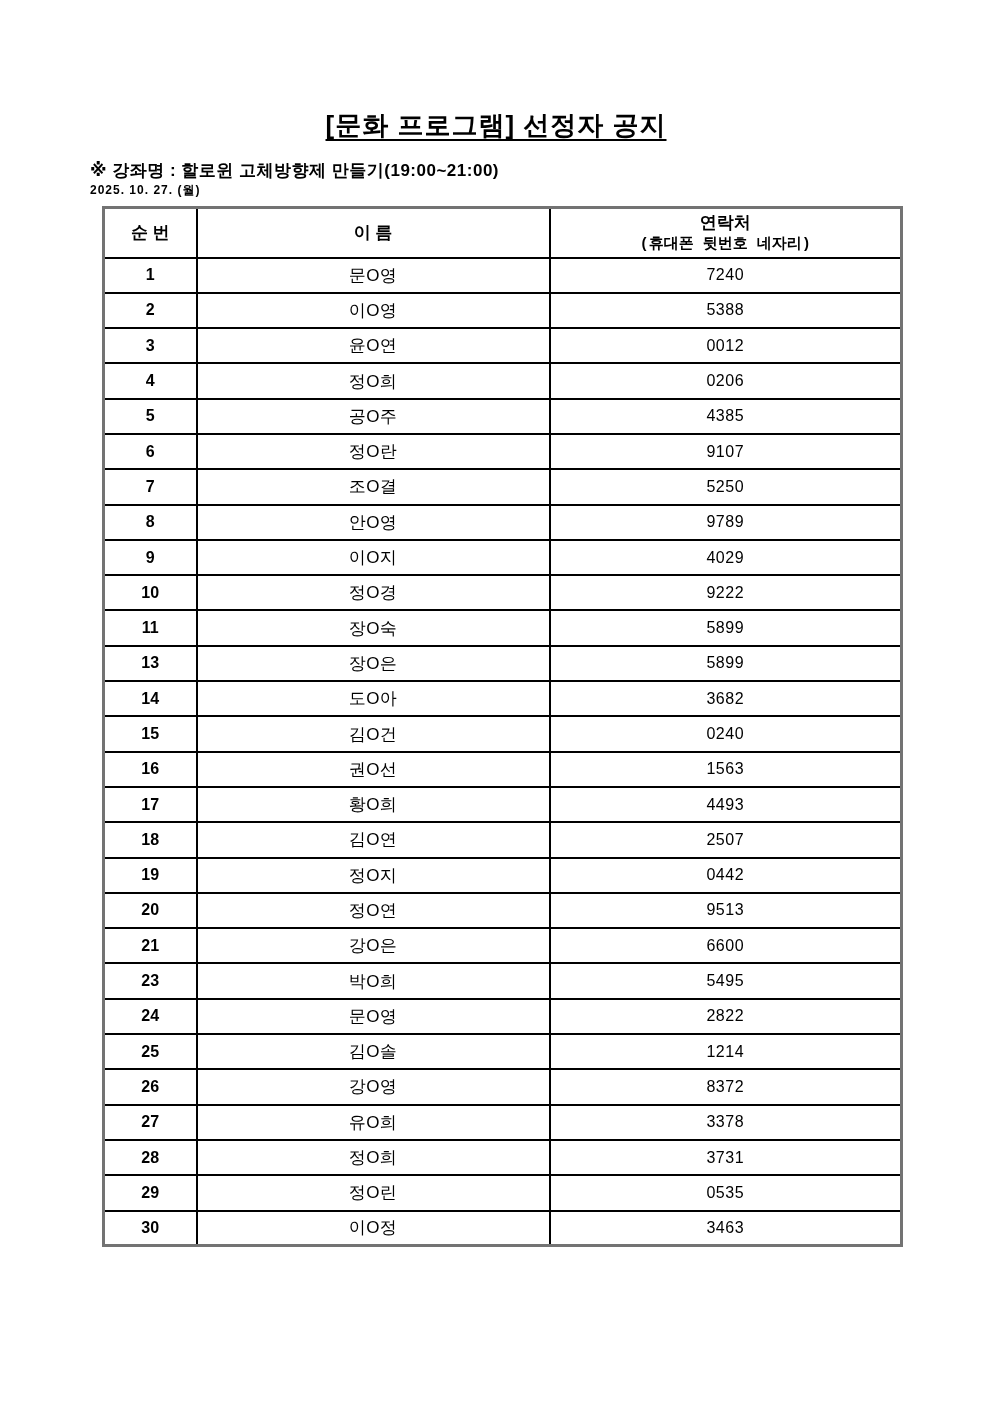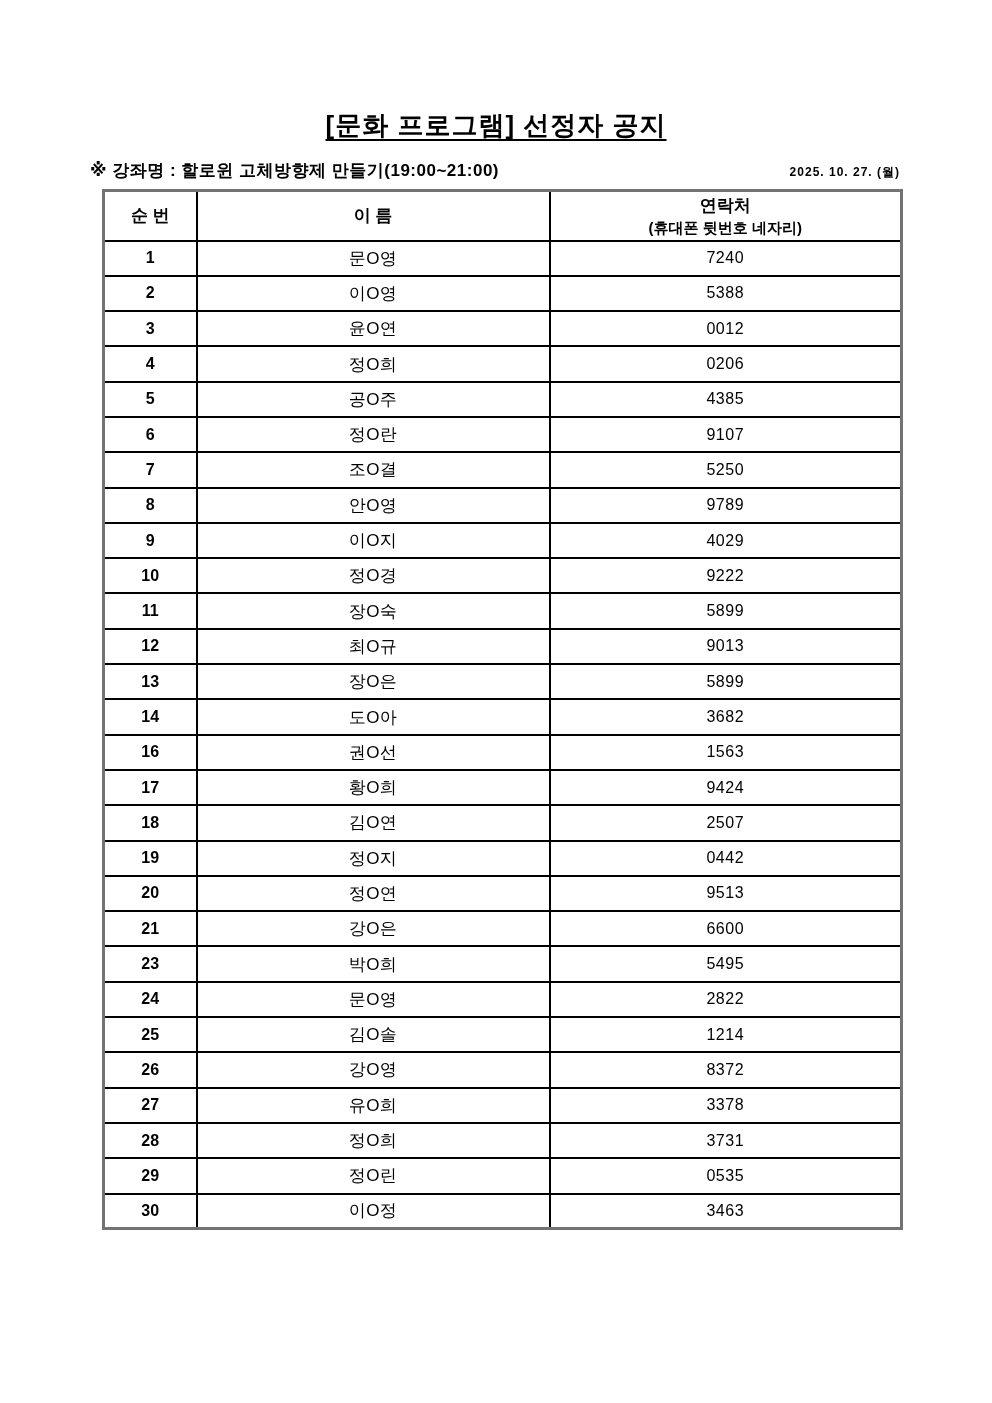--- a/index.html
+++ b/index.html
@@ -24,20 +24,21 @@
     text-decoration: underline;
     text-underline-offset: 5px;
     text-decoration-thickness: 2px;
   }
   .subtitle-row {
     display: flex;
     justify-content: space-between;
     align-items: baseline;
     margin: 16px 92px 0 90px;
     font-weight: bold;
+    flex-direction: column;
   }
   .course-label { font-size: 17px; letter-spacing: 0.5px; }
   .date-label { font-size: 12px; letter-spacing: 1px; }
   table.roster {
     margin-left: 102px;
     margin-top: 7px;
     width: 798px;
     border-collapse: collapse;
     table-layout: fixed;
     border: 3px solid #737373;
@@ -45,21 +46,21 @@
   }
   table.roster th, table.roster td {
     border: 2px solid #000;
     text-align: center;
     vertical-align: middle;
     padding: 0;
     overflow: hidden;
   }
   thead th { height: 50px; font-size: 17px; font-weight: bold; }
   th .contact-line1 { font-size: 17px; font-weight: bold; line-height: 24px; }
-  th .contact-line2 { font-size: 15px; font-weight: bold; line-height: 20px; }
+  th .contact-line2 { font-size: 15px; font-weight: bold; line-height: 20px; font-family: Liberation Mono, monospace; }
   tbody td { height: 35.3px; }
   td.cell-no { font-size: 16px; font-weight: bold; }
   td.cell-name { font-size: 17px; font-weight: normal; letter-spacing: 0.5px; }
   td.cell-contact { font-size: 16px; font-weight: normal; letter-spacing: 0.5px; }
 </style>
 </head>
 <body>
 
 <div class="page">
 
@@ -148,49 +149,49 @@
     <td class="cell-name">정O경</td>
     <td class="cell-contact">9222</td>
   </tr>
 
   <tr>
     <td class="cell-no">11</td>
     <td class="cell-name">장O숙</td>
     <td class="cell-contact">5899</td>
   </tr>
 
-  <tr>
-    <td class="cell-no">12</td>
-    <td class="cell-name">최O규</td>
-    <td class="cell-contact">9013</td>
-  </tr>
 
   <tr>
     <td class="cell-no">13</td>
     <td class="cell-name">장O은</td>
     <td class="cell-contact">5899</td>
   </tr>
 
   <tr>
     <td class="cell-no">14</td>
     <td class="cell-name">도O아</td>
     <td class="cell-contact">3682</td>
   </tr>
 
+  <tr>
+    <td class="cell-no">15</td>
+    <td class="cell-name">김O건</td>
+    <td class="cell-contact">0240</td>
+  </tr>
 
   <tr>
     <td class="cell-no">16</td>
     <td class="cell-name">권O선</td>
     <td class="cell-contact">1563</td>
   </tr>
 
   <tr>
     <td class="cell-no">17</td>
     <td class="cell-name">황O희</td>
-    <td class="cell-contact">9424</td>
+    <td class="cell-contact">4493</td>
   </tr>
 
   <tr>
     <td class="cell-no">18</td>
     <td class="cell-name">김O연</td>
     <td class="cell-contact">2507</td>
   </tr>
 
   <tr>
     <td class="cell-no">19</td>

